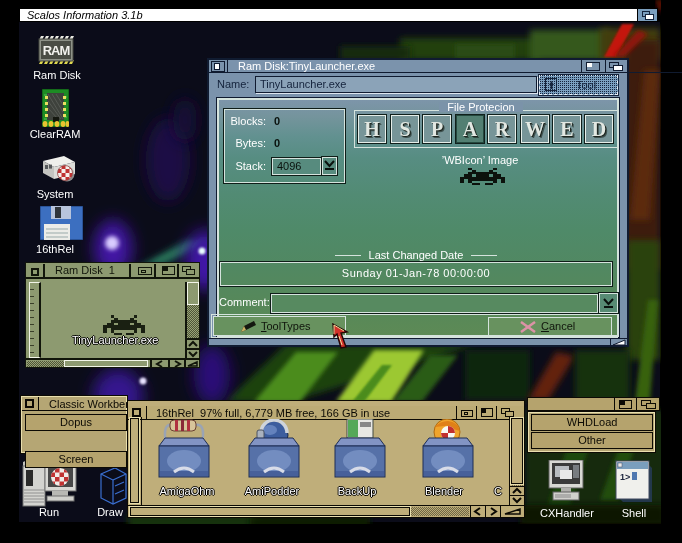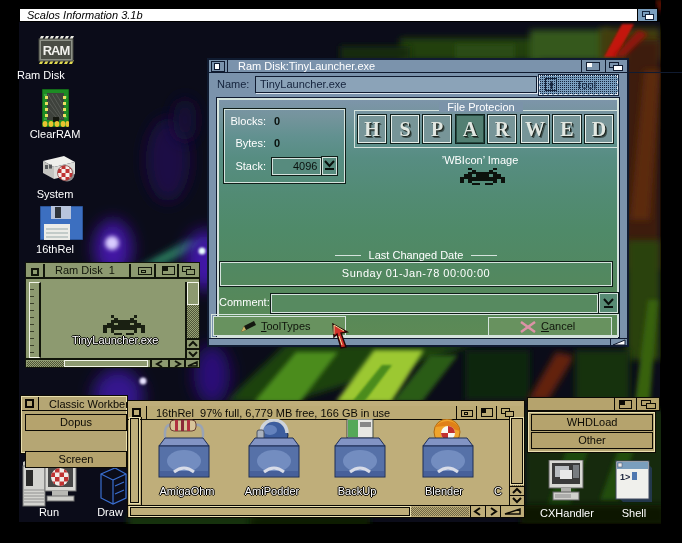--- a/index.html
+++ b/index.html
@@ -126,21 +126,21 @@
         <polygon points="13,24 16,24 14,28 11,28"></polygon>
         <polygon points="18,24 21,24 19,28 16,28"></polygon>
         <polygon points="23,24 26,24 24,28 21,28"></polygon>
         <polygon points="28,24 31,24 29,28 26,28"></polygon>
         <polygon points="33,24 36,24 34,28 31,28"></polygon>
       </g>
  <rect x="1" y="3" width="34" height="22" fill="#8e9288" stroke="#44473f"></rect>
  <rect x="3" y="5" width="30" height="18" fill="#4a4d45"></rect>
  <text x="18" y="19" font-size="13" font-weight="bold" fill="#f2f2ee" text-anchor="middle" font-family="Liberation Sans" letter-spacing="-1">RAM</text>
 </svg>
-<div class="abs wt" style="left:17px;top:69px;width:80px;font-size:11px;">Ram Disk</div>
+<div class="abs wt" style="left:17px;top:69px;width:80px;font-size:11px;text-align:center;">Ram Disk</div>
 <svg class="abs" style="left:42px;top:89px;" width="27" height="38" viewBox="0 0 27 38">
  <rect x="0" y="0" width="27" height="38" fill="#1d8c24" stroke="#0d4a10"></rect>
  <g stroke="#55c455" stroke-width="1" fill="none">
         <path d="M2 6 L7 6 L7 12"></path>
         <path d="M25 8 L20 8 L20 14"></path>
         <path d="M2 30 L6 30 L6 24"></path>
         <path d="M25 28 L21 28 L21 22"></path>
       </g>
  <rect x="5" y="4" width="17" height="27" fill="#3e423c"></rect>
  <path d="M6 5 L21 30 M6 12 L19 30 M10 5 L21 23 M6 19 L16 30 M14 5 L21 16" stroke="#565a54" stroke-width="1"></path>
@@ -397,21 +397,21 @@
 
  <div class="abs" style="left:7px;top:37px;width:404px;height:241px;background:linear-gradient(180deg,#7e95ab 0%,#74949c 8%,#629190 16%,#578d82 25%,#528b74 40%,#4f8a69 55%,#518862 70%,#56885a 85%,#5d8a55 100%);border:1px solid #101b30;box-shadow:0 0 0 2px #d5e3dd inset;">
 
   <div class="abs" style="left:6px;top:10px;width:123px;height:76px;border:1px solid #0f1d18;box-shadow:0 0 0 1px #d5e3dd inset;">
    <div class="abs wt" style="left:0px;top:6px;width:42px;font-size:11px;text-align:right;">Blocks:</div>
    <div class="abs" style="left:50px;top:6px;font-size:11px;font-weight:bold;color:#0a120e;">0</div>
    <div class="abs wt" style="left:0px;top:28px;width:42px;font-size:11px;text-align:right;">Bytes:</div>
    <div class="abs" style="left:50px;top:28px;font-size:11px;font-weight:bold;color:#0a120e;">0</div>
    <div class="abs wt" style="left:0px;top:51px;width:42px;font-size:11px;text-align:right;">Stack:</div>
    <div class="abs" style="left:48px;top:49px;width:49px;height:17px;border:1px solid #d5e3dd;outline:1px solid #0f1d18;background:#578b7e;">
-    <div class="abs" style="left:20px;top:1px;font-size:11px;color:#0a120e;">4096</div>
+    <div class="abs" style="left:4px;top:1px;font-size:11px;color:#0a120e;">4096</div>
    </div>
    <div class="abs" style="left:98px;top:48px;width:15px;height:18px;border:1px solid #d5e3dd;outline:1px solid #0f1d18;background:#578b7e;">
     <svg width="13" height="16" viewBox="0 0 13 16">
               <path d="M2 3 L6.5 8 L11 3" fill="none" stroke="#0a120e" stroke-width="2"></path>
               <rect x="2" y="10" width="9" height="2" fill="#0a120e"></rect>
             </svg>
    </div>
   </div>
 
   <div class="abs" style="left:137px;top:12px;width:264px;height:38px;border:1px solid #d5e3dd;"></div>

